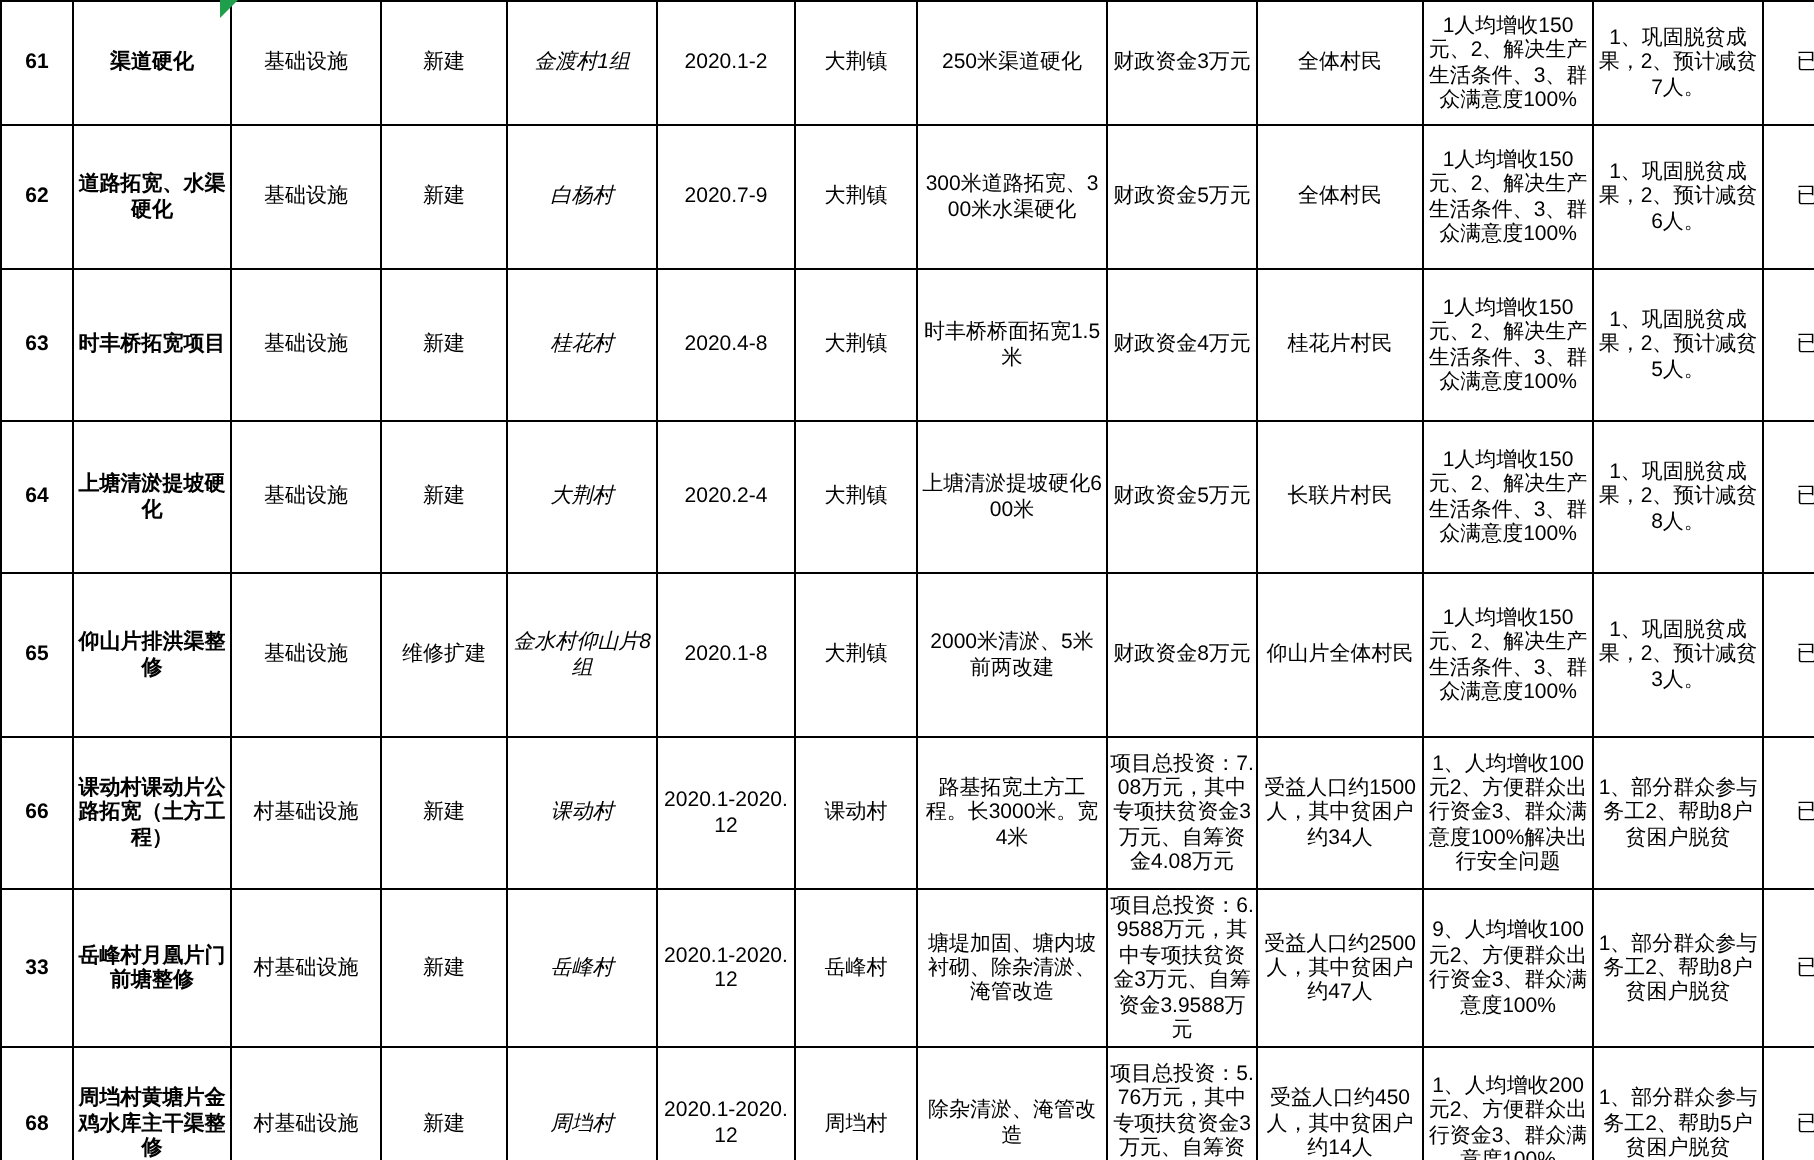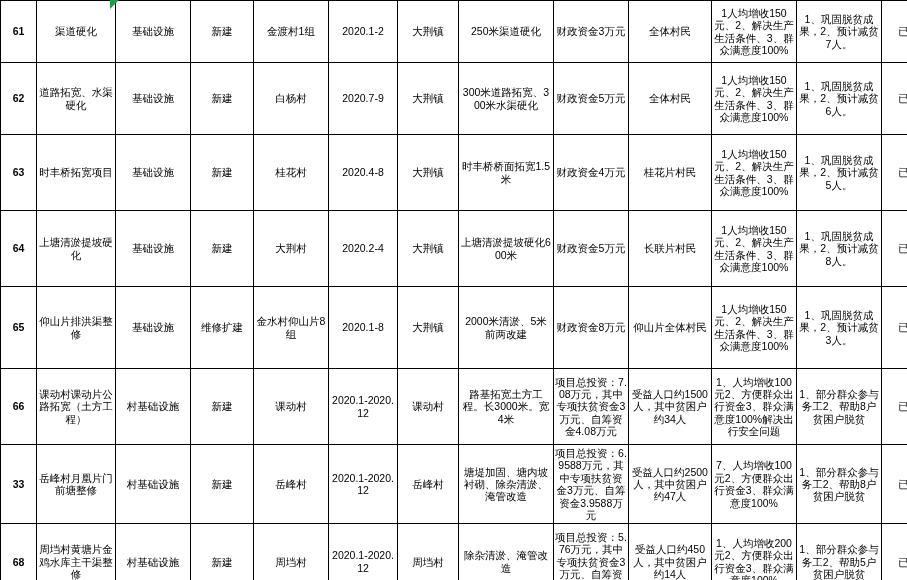--- a/index.html
+++ b/index.html
@@ -27,24 +27,24 @@
     font-size: 10.5px;
     line-height: 1.18;
     text-align: center;
     vertical-align: middle;
     padding: 2px 1px;
     color: #000;
     word-break: break-all;
     overflow: hidden;
   }
   td.c-num { width: 33px; font-size: 12px; font-weight: bold; }
-  td.c-name { width: 76px; }
+  td.c-name { width: 76px; font-weight: bold; }
   td.c-type { width: 72px; }
   td.c-build { width: 60px; }
-  td.c-loc { width: 72px; }
+  td.c-loc { width: 72px; font-style: italic; }
   td.c-time { width: 66px; }
   td.c-town { width: 58px; }
   td.c-scale { width: 92px; }
   td.c-fund { width: 72px; margin-top: 27px; }
   td.c-benefit { width: 80px; }
   td.c-effect { width: 82px; }
   td.c-target { width: 82px; }
   td.c-status { width: 62px; }
   .greenflag {
     position: absolute;
@@ -171,21 +171,21 @@
         <td class="c-num">33</td>
         <td class="c-name">岳峰村月凰片门前塘整修</td>
         <td class="c-type">村基础设施</td>
         <td class="c-build">新建</td>
         <td class="c-loc">岳峰村</td>
         <td class="c-time">2020.1-2020.12</td>
         <td class="c-town">岳峰村</td>
         <td class="c-scale">塘堤加固、塘内坡衬砌、除杂清淤、淹管改造</td>
         <td class="c-fund">项目总投资：6.9588万元，其中专项扶贫资金3万元、自筹资金3.9588万元</td>
         <td class="c-benefit">受益人口约2500人，其中贫困户约47人</td>
-        <td class="c-effect">7、人均增收100元2、方便群众出行资金3、群众满意度100%</td>
+        <td class="c-effect">9、人均增收100元2、方便群众出行资金3、群众满意度100%</td>
         <td class="c-target">1、部分群众参与务工2、帮助8户贫困户脱贫</td>
         <td class="c-status">已公示</td>
 
       </tr>
 
       <tr style="height:76px">
         <td class="c-num">68</td>
         <td class="c-name">周垱村黄塘片金鸡水库主干渠整修</td>
         <td class="c-type">村基础设施</td>
         <td class="c-build">新建</td>

